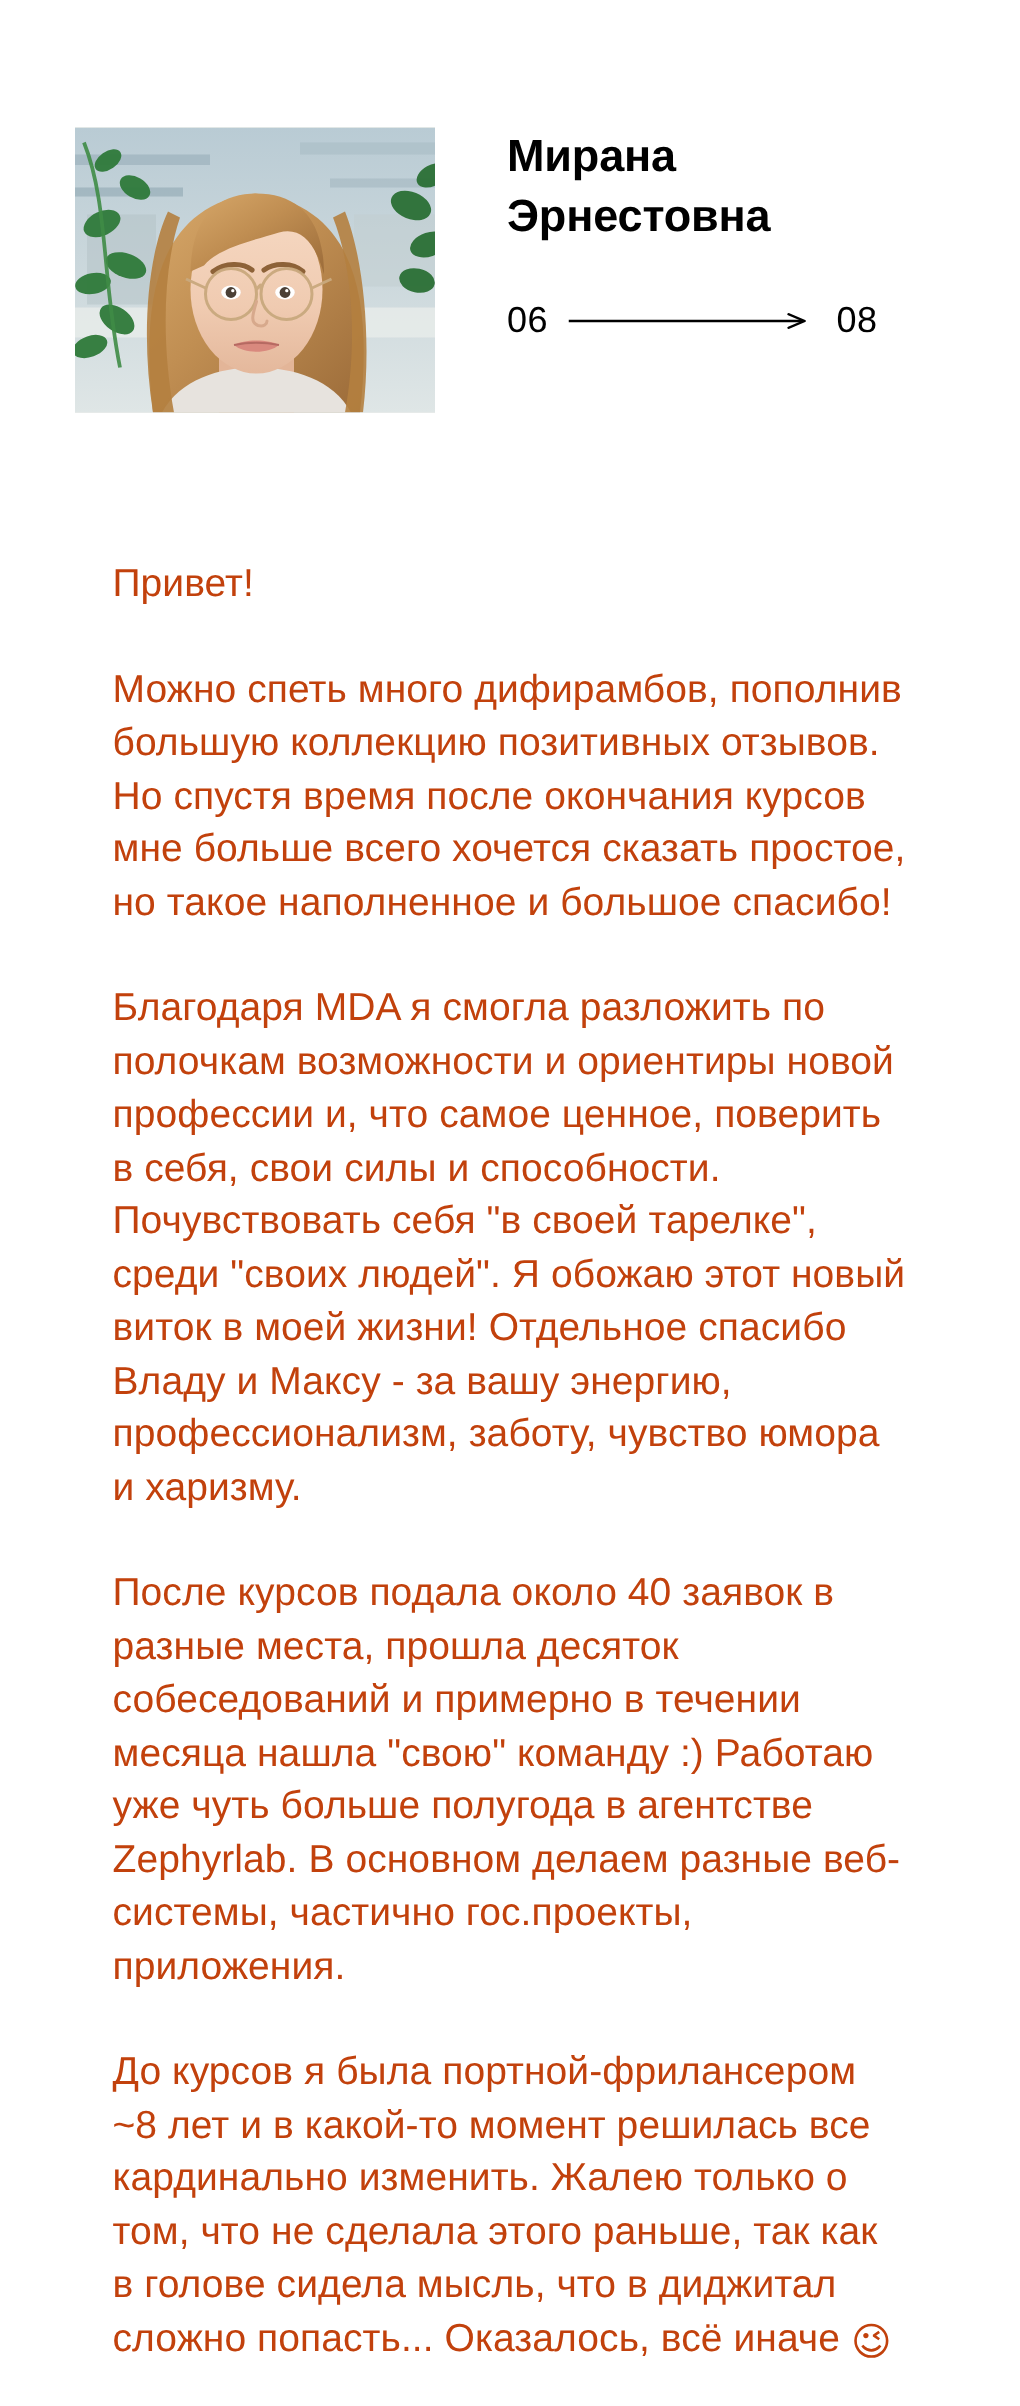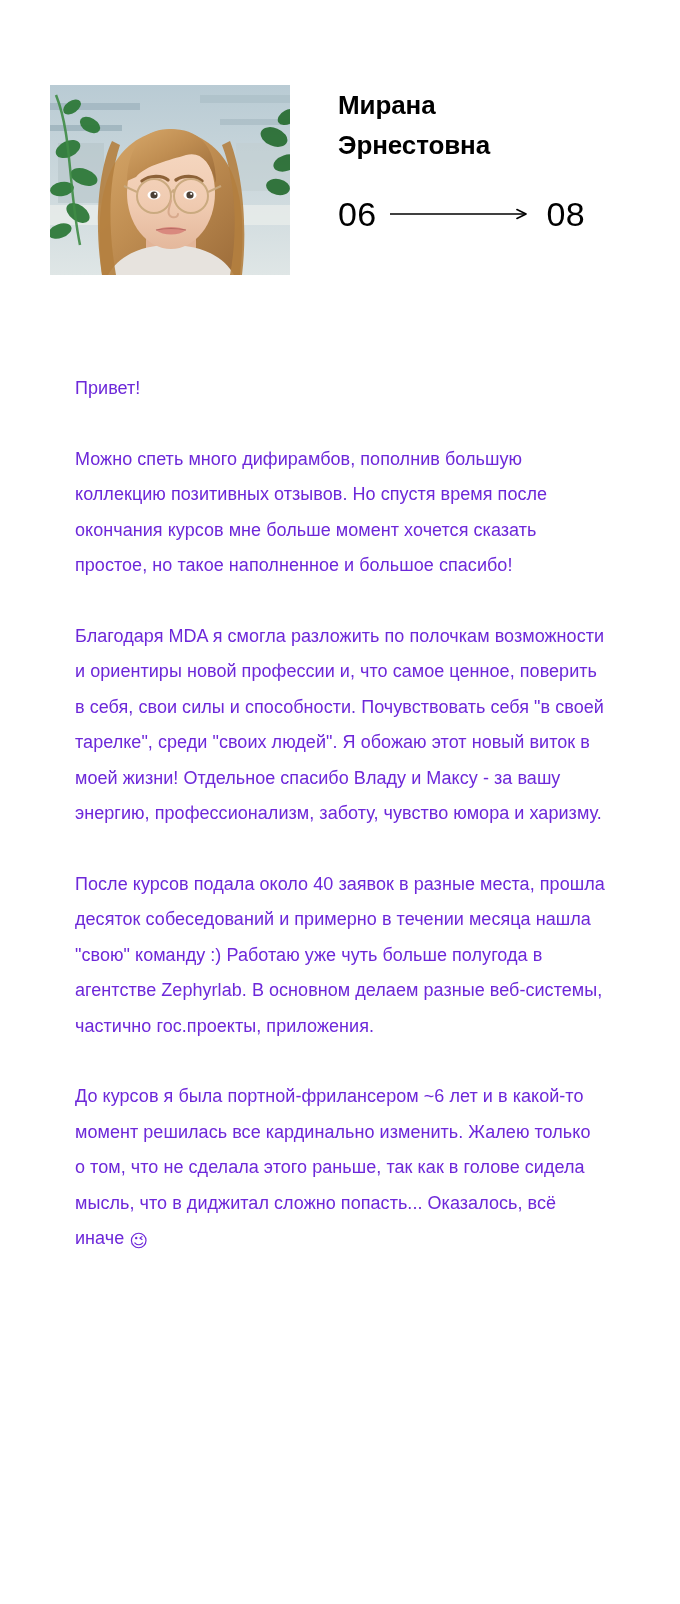--- a/index.html
+++ b/index.html
@@ -40,59 +40,59 @@
   }
   .avatar-wrap svg { display: block; width: 240px; height: 190px; }
 
   .header-meta {
     margin-left: 48px;
     padding-top: 0px;
     flex: 1 1 auto;
   }
 
   .person-name {
-    font-size: 26px;
+    font-size: 30px;
     line-height: 40px;
     font-weight: 700;
     letter-spacing: -0.1px;
     color: #000000;
     max-width: 230px;
     margin: 0;
   }
 
   .date-range {
     display: flex;
     align-items: center;
     margin-top: 34px;
     width: 247px;
   }
   .date-num {
-    font-size: 34px;
+    font-size: 24px;
     line-height: 30px;
     font-weight: 500;
     color: #000000;
     letter-spacing: 0.3px;
   }
   .range-arrow {
     flex: 1 1 auto;
     margin: 0 14px;
     height: 12px;
     display: block;
   }
 
   
   .content {
     padding: 96px 75px 0 75px;
     width: 530px;
     box-sizing: content-box;
   }
   .para {
-    font-size: 18px;
+    font-size: 26px;
     line-height: 35.5px;
-    color: #6d28d9;
+    color: #c2410c;
     margin: 0 0 35px 0;
     font-weight: 400;
     letter-spacing: 0.05px;
     white-space: pre-wrap;
   }
   .para:last-child { margin-bottom: 0; }
 
   .emoji {
     display: inline-block;
     vertical-align: -3px;
@@ -209,19 +209,19 @@
           <polyline points="125,1.5 134,6 125,10.5" fill="none" stroke="#000000" stroke-width="1.6" stroke-linecap="round" stroke-linejoin="round"></polyline>
         </svg>
 
         <span class="date-num">08</span>
       </div>
     </div>
   </div>
 
   <div class="content">
     <p class="para">Привет!</p>
-    <p class="para">Можно спеть много дифирамбов, пополнив большую коллекцию позитивных отзывов. Но спустя время после окончания курсов мне больше момент хочется сказать простое, но такое наполненное и большое спасибо!</p>
+    <p class="para">Можно спеть много дифирамбов, пополнив большую коллекцию позитивных отзывов. Но спустя время после окончания курсов мне больше всего хочется сказать простое, но такое наполненное и большое спасибо!</p>
     <p class="para">Благодаря MDA я смогла разложить по полочкам возможности и ориентиры новой профессии и, что самое ценное, поверить в себя, свои силы и способности. Почувствовать себя "в своей тарелке", среди "своих людей". Я обожаю этот новый виток в моей жизни! Отдельное спасибо Владу и Максу - за вашу энергию, профессионализм, заботу, чувство юмора и харизму.</p>
     <p class="para">После курсов подала около 40 заявок в разные места, прошла десяток собеседований и примерно в течении месяца нашла "свою" команду :) Работаю уже чуть больше полугода в агентстве Zephyrlab. В основном делаем разные веб-системы, частично гос.проекты, приложения.</p>
-    <p class="para"><span>До курсов я была портной-фрилансером ~6 лет и в какой-то момент решилась все кардинально изменить. Жалею только о том, что не сделала этого раньше, так как в голове сидела мысль, что в диджитал сложно попасть... Оказалось, всё иначе </span><span class="emoji">😉</span></p>
+    <p class="para"><span>До курсов я была портной-фрилансером ~8 лет и в какой-то момент решилась все кардинально изменить. Жалею только о том, что не сделала этого раньше, так как в голове сидела мысль, что в диджитал сложно попасть... Оказалось, всё иначе </span><span class="emoji">😉</span></p>
   </div>
 
 </div>
 
 </body></html>

